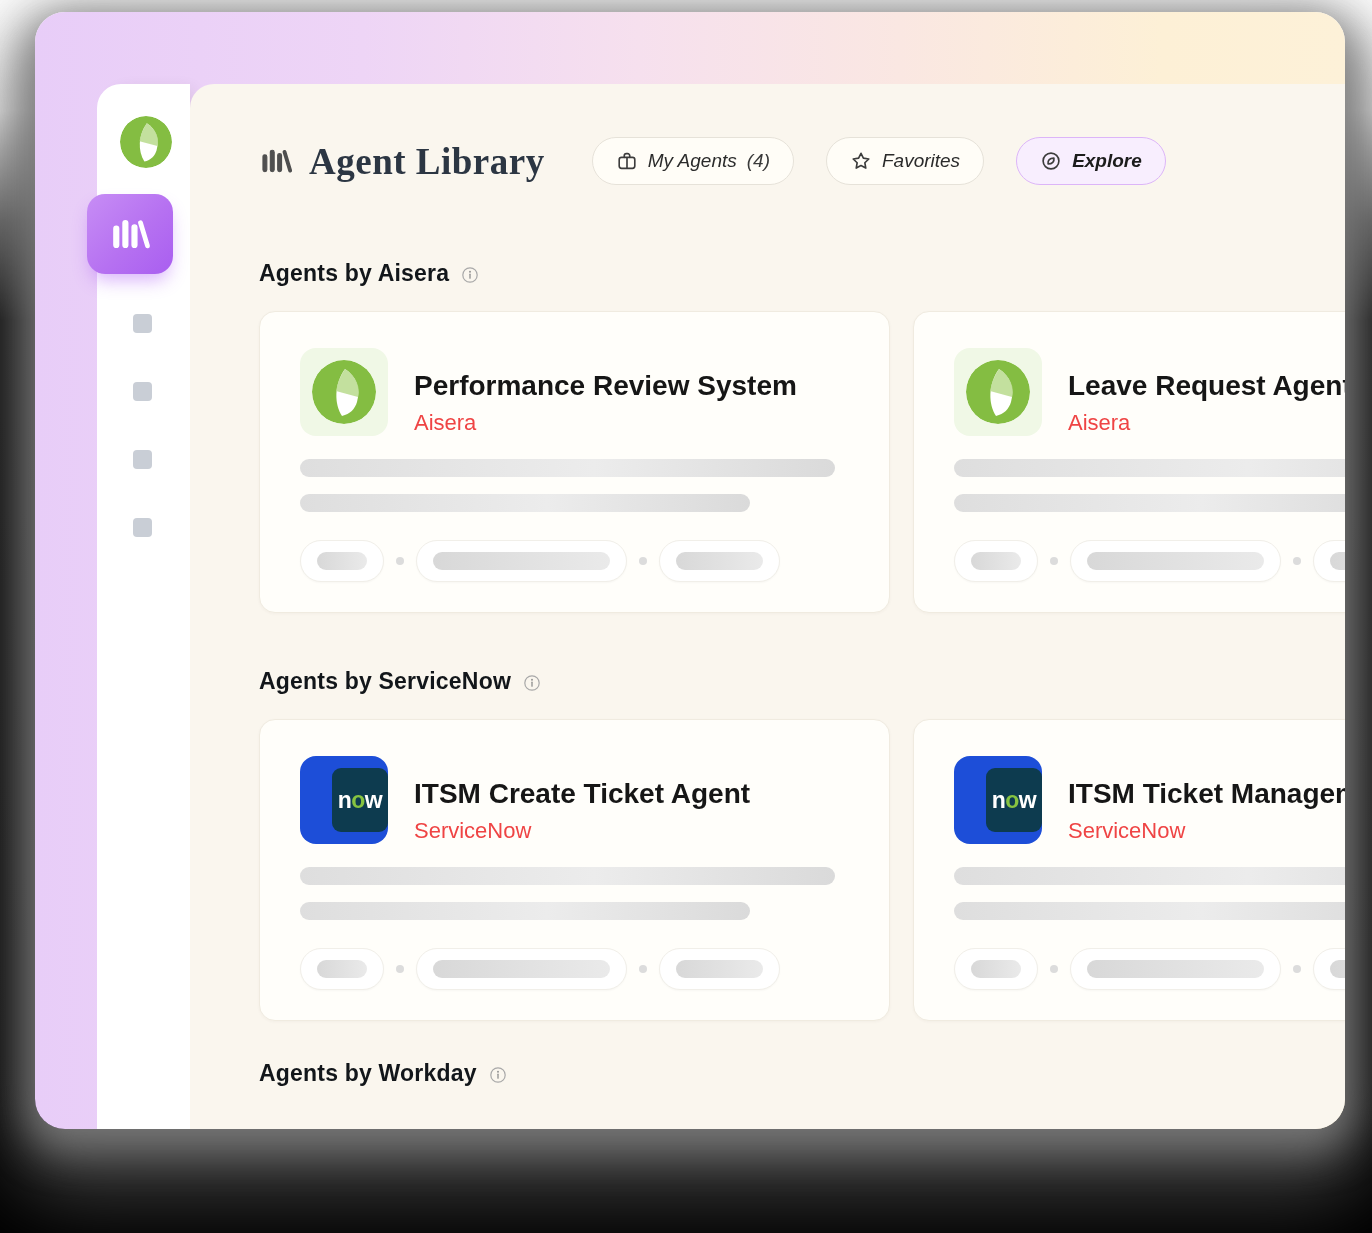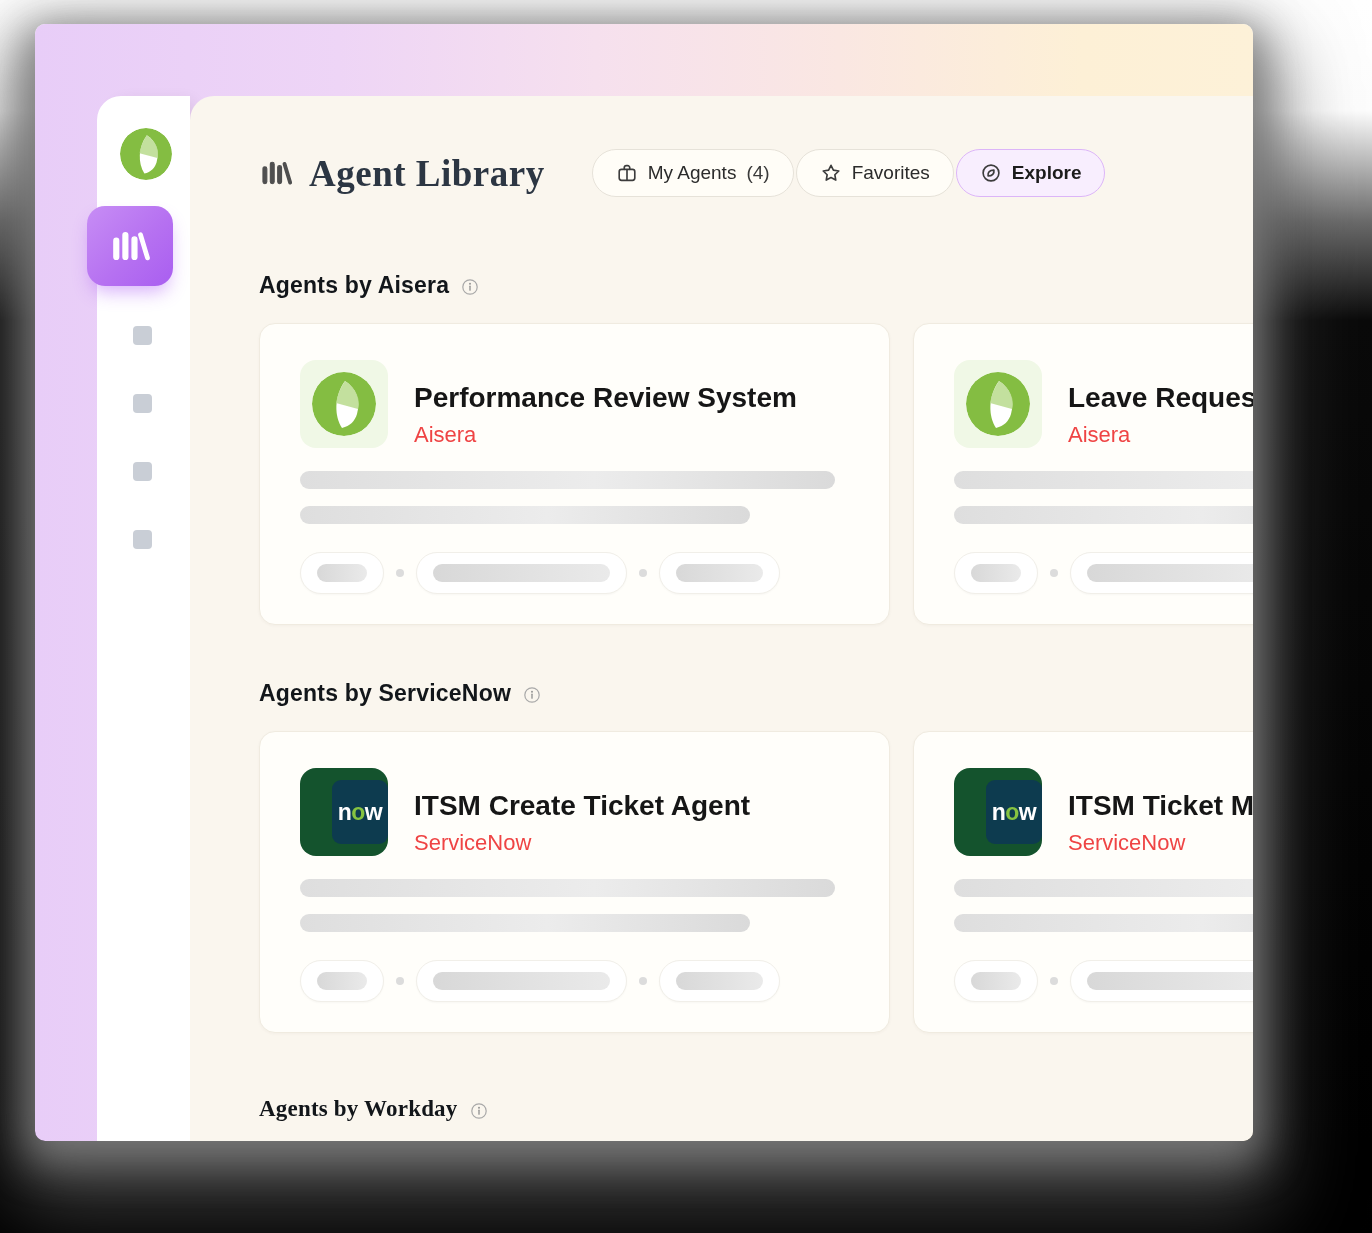--- a/index.html
+++ b/index.html
@@ -12,22 +12,22 @@
   }
   *{margin:0;padding:0;box-sizing:border-box;}
   html,body{width:1372px;height:1233px;overflow:hidden;}
   body{
     font-family:"Liberation Sans","DejaVu Sans",sans-serif;
     background:linear-gradient(180deg,#ffffff 0%,#fdfdfd 9%,#6a6a6a 18%,#0a0a0a 26%,#000000 100%);
     position:relative;
   }
   
   .window{
-    position:absolute;left:35px;top:24px;width:1218px;height:1117px;
-    border-radius:10px;overflow:hidden;
+    position:absolute;left:35px;top:12px;width:1310px;height:1117px;
+    border-radius:30px;overflow:hidden;
     background:linear-gradient(90deg,#e8cdf8 0%,#eed5f6 25%,#f6e0ee 46%,#fae7e2 66%,#fdf0d6 86%,#fdf1d8 100%);
     box-shadow:0 12px 40px 10px rgba(125,125,125,.9),0 45px 80px 25px rgba(80,80,80,.75);
   }
   
   .sidebar{
     position:absolute;left:62px;top:72px;width:93px;bottom:0;
     background:#ffffff;border-top-left-radius:24px;
     box-shadow:8px 0 16px -6px rgba(60,50,30,.12);
   }
   .side-logo{
@@ -50,52 +50,52 @@
     padding-left:69px;overflow:hidden;
   }
   
   .hdr{display:flex;align-items:center;margin-top:53px;height:48px;}
   .hdr .lib-ico{width:34px;height:34px;margin-right:16px;flex:0 0 auto;}
   .page-title{
     font-family:"Liberation Serif","DejaVu Serif",serif;
     font-size:37px;font-weight:600;color:var(--title-navy,#2c3643);letter-spacing:.5px;
     white-space:nowrap;
   }
-  .btn-row{display:flex;align-items:center;gap:2px;margin-left:47px;}
+  .btn-row{display:flex;align-items:center;gap:32px;margin-left:47px;font-style:italic;}
   .pill-btn{
     display:flex;align-items:center;gap:10px;height:48px;padding:0 23px;
     border-radius:24px;background:#fffdf7;border:1px solid #e6e2d9;
     font-size:19px;color:#2b2b2b;cursor:pointer;white-space:nowrap;
   }
   .pill-btn svg{flex:0 0 auto;}
   .pill-btn.active{
     background:#f8eefe;border:1.5px solid #dcb5f8;font-weight:600;color:#1c1c1c;
   }
   .count{color:#3a3a3a;}
   
   .section-hd{display:flex;align-items:center;gap:12px;}
   .section-hd.s1{margin-top:75px;}
   .section-hd.s2{margin-top:55px;}
-  .section-hd.s3{margin-top:63px;font-family:Liberation Serif, serif;}
+  .section-hd.s3{margin-top:39px;}
   .section-title{font-size:23px;font-weight:600;color:#12161a;letter-spacing:.2px;}
   .info-ico{width:18px;height:18px;margin-top:3px;cursor:pointer;}
   
   .grid{display:grid;grid-template-columns:631px 631px;column-gap:23px;margin-top:24px;}
   .card{
     width:631px;height:302px;background:#fffefa;border:1px solid #f0ebe0;
     border-radius:16px;padding:36px 40px 0 40px;cursor:pointer;
     box-shadow:0 1px 3px rgba(70,60,40,.04);
   }
   .card-head{display:flex;align-items:flex-end;gap:26px;}
   .logo-tile{
     width:88px;height:88px;border-radius:16px;flex:0 0 auto;
     display:flex;align-items:center;justify-content:center;
   }
   .logo-tile.aisera{background:#f0f8e6;}
-  .logo-tile.snow{background:#14532d;padding-left:32px;}
+  .logo-tile.snow{background:#1d4ed8;padding-left:32px;}
   .aisera-circle{width:64px;height:64px;border-radius:50%;overflow:hidden;}
   .snow-sq{
     width:66px;height:64px;border-radius:9px;background:var(--servicenow-navy,#0d3b4f);
     display:flex;align-items:center;justify-content:center;
   }
   .snow-word{font-size:23px;font-weight:700;color:#ffffff;letter-spacing:-.5px;}
   .snow-word .o{color:var(--servicenow-green,#86c341);}
   .card-title{font-size:28px;font-weight:600;color:#161616;margin-top:8px;white-space:nowrap;}
   .card-vendor{font-size:22px;color:#ef4444;margin-top:8px;}
   

